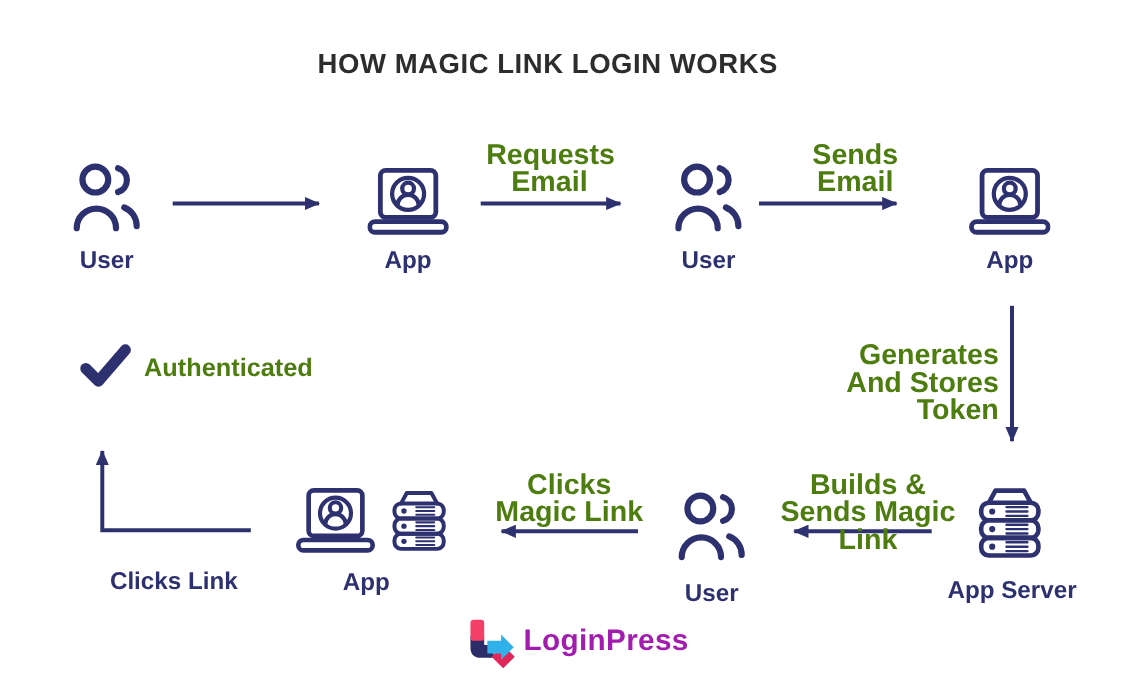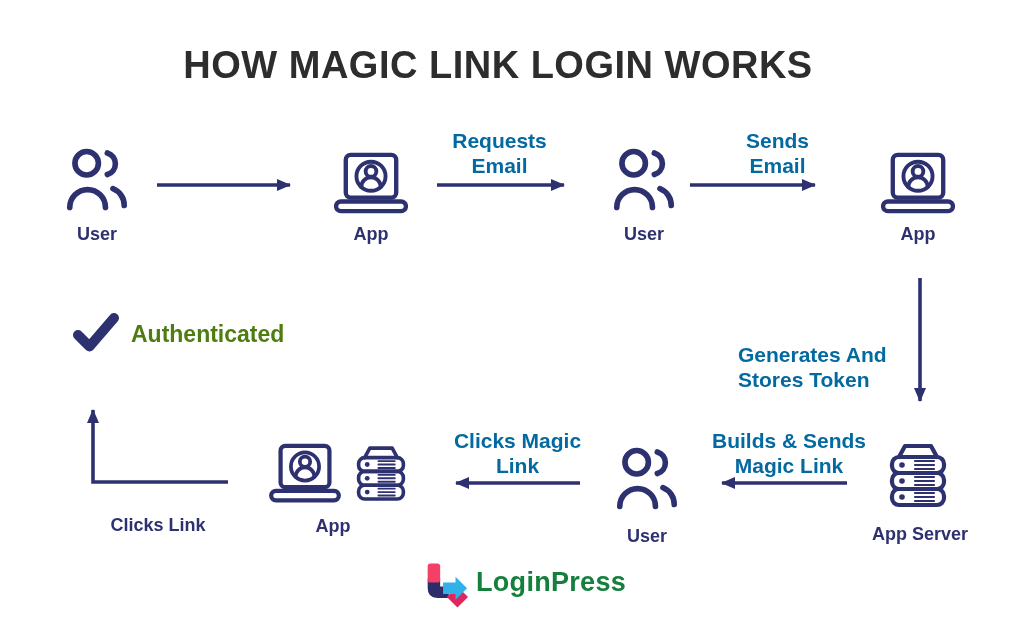--- a/index.html
+++ b/index.html
@@ -3,31 +3,31 @@
 <meta charset="utf-8">
 <style>
   html,body{margin:0;padding:0;background:#ffffff;}
   #canvas{
     position:relative;width:1024px;height:631px;background:#ffffff;overflow:hidden;
     font-family:"Liberation Sans",sans-serif;
   }
   .abs{position:absolute;}
   .title{
     left:0;top:44px;width:996px;text-align:center;
-    font-size:38px;font-weight:bold;letter-spacing:.5px;color:#2d2d2d;
+    font-size:25px;font-weight:bold;letter-spacing:.5px;color:#2d2d2d;
   }
   .edge-label{
-    font-size:21px;font-weight:bold;color:#0369a1;line-height:25px;text-align:center;
-  }
-  .edge-label.right{text-align:left;margin-top:32px;}
+    font-size:26px;font-weight:bold;color:#4d7c0f;line-height:25px;text-align:center;
+  }
+  .edge-label.right{text-align:right;}
   .node-label{
-    font-size:18px;font-weight:bold;color:#2e3170;text-align:center;
+    font-size:22px;font-weight:bold;color:#2e3170;text-align:center;
   }
   .status-label{font-size:23px;font-weight:bold;color:#4d7c0f;}
-  .brand-text{font-size:27px;font-weight:bold;color:#15803d;letter-spacing:.3px;}
+  .brand-text{font-size:27px;font-weight:bold;color:#a21caf;letter-spacing:.3px;}
   svg{display:block;}
   .icon-stroke{stroke:#2e3170;fill:none;stroke-linecap:round;stroke-linejoin:round;}
   #arrow-layer{position:absolute;left:0;top:0;pointer-events:none;}
 </style>
 </head>
 <body>
 
 <div id="canvas">
 
   <div class="abs title">HOW MAGIC LINK LOGIN WORKS</div>

